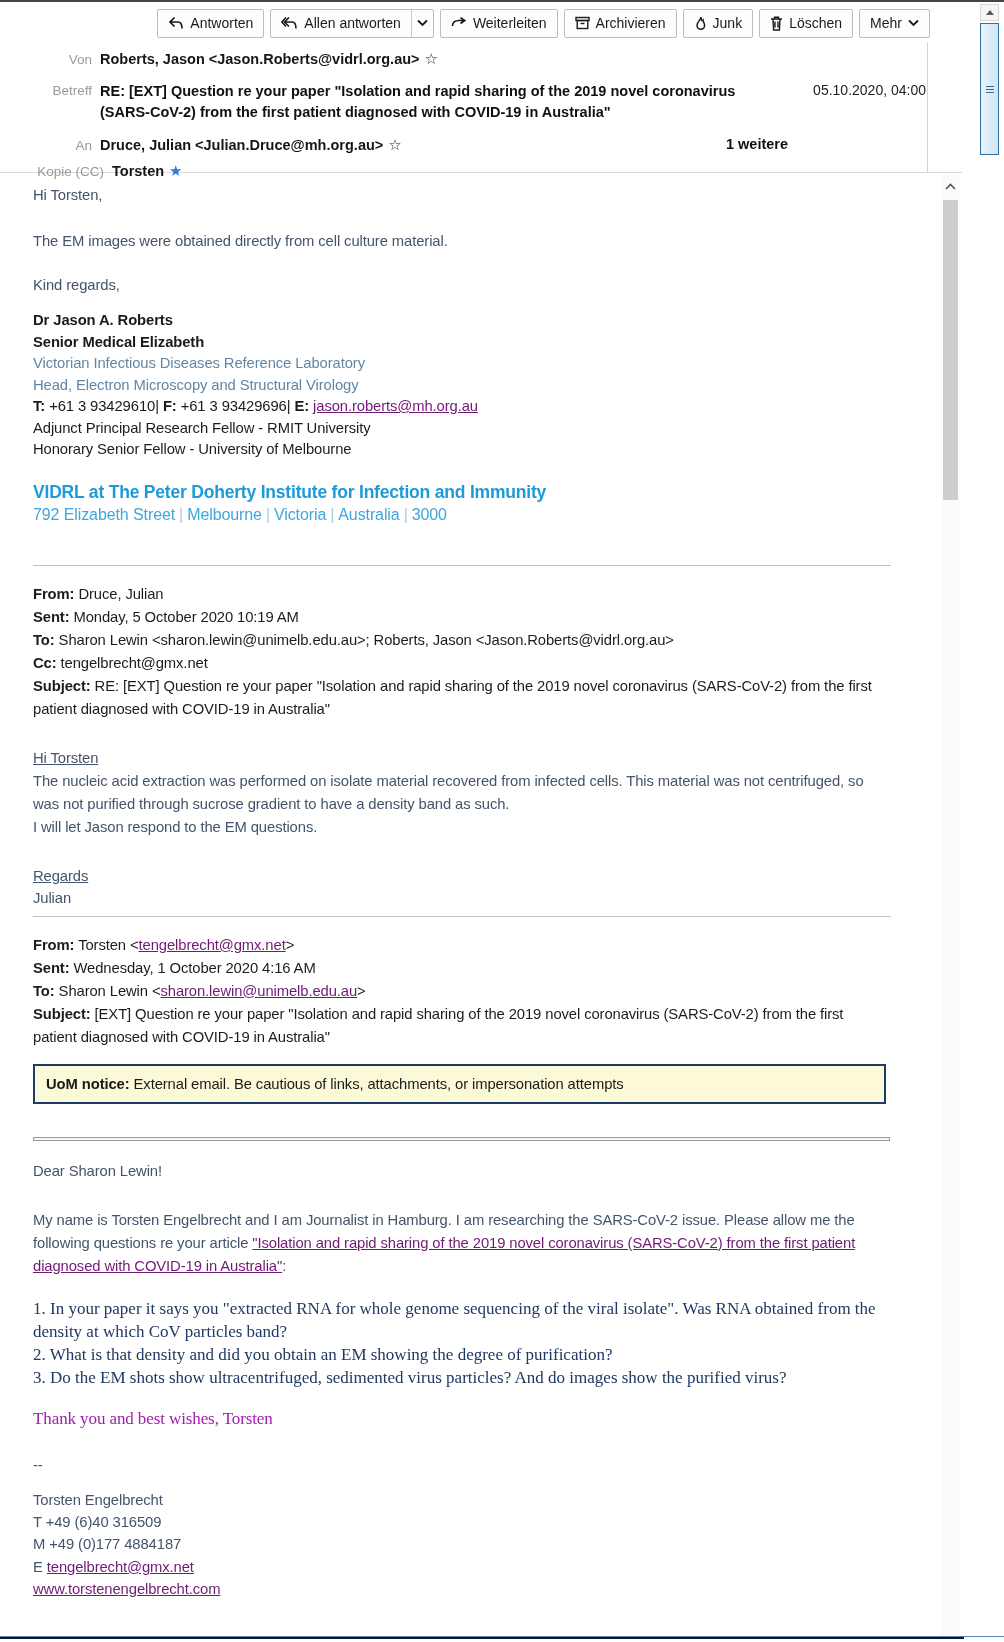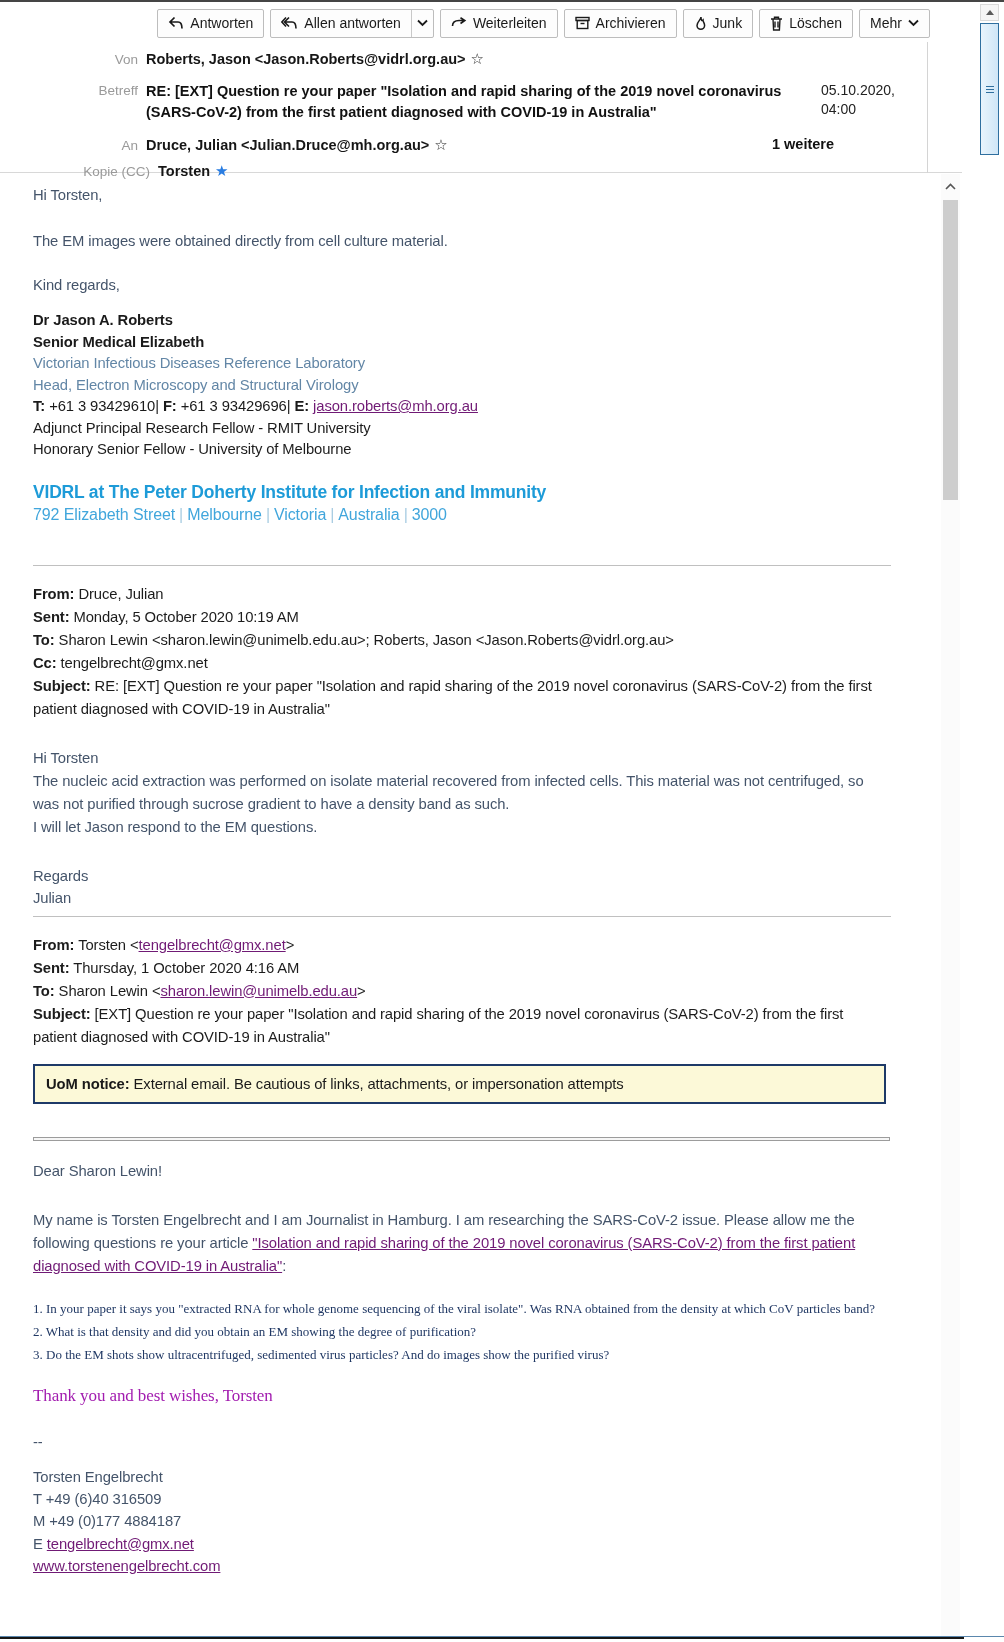--- a/index.html
+++ b/index.html
@@ -18,21 +18,21 @@
   .tb-split { display:flex; border:1px solid #bdbdbd; border-radius:2px; height:29px; background:#fdfdfd; }
   .tb-split .tb-btn { border:none; height:27px; background:transparent; }
   .tb-caret { display:flex; align-items:center; justify-content:center; width:22px; height:27px;
               background:transparent; border:none; border-left:1px solid #c9c9c9; }
   .ic svg { display:block; }
 
   
   .hdr { position:absolute; top:40px; left:0; width:962px; height:131px; background:#fff;
          border-bottom:1px solid #d8d8d8; }
   .hdr-rightedge { position:absolute; top:0; left:927px; width:1px; height:131px; background:#d4d4d4; }
-  .hrow { display:flex; align-items:flex-start;margin-left:46px; }
+  .hrow { display:flex; align-items:flex-start; }
   .hlabel { width:100px; flex:0 0 100px; text-align:right; padding-right:8px;
             color:#9a9a9a; font-size:13.5px; line-height:19px; }
   .hval  { font-size:14.5px; color:#161616; font-weight:600; line-height:19px; }
   .hrow-von { margin-top:8px; }
   .hrow-betreff { margin-top:12px;justify-content:space-between; }
   .hsubject { font-weight:700; max-width:675px; line-height:21px; font-size:14.5px; color:#111; }
   .hdate { margin-left:auto; padding-right:36px; font-size:14px; font-weight:400; color:#222; line-height:19px; }
   .hrow-an { margin-top:13px; position:relative; }
   .hmore { position:absolute; left:726px; top:0; font-weight:700; font-size:14.5px; color:#111; }
   .hrow-cc { margin-top:7px;padding-left:12px; }
@@ -54,34 +54,34 @@
   a.lnk { color:#701a75; text-decoration:underline; cursor:pointer; }
 
   .vidrl-name { margin-top:20px; font-size:17.5px; font-weight:700; color:#1d9bd8; line-height:22px; letter-spacing:-0.2px; }
   .vidrl-addr { margin-top:2px; font-size:16px; color:#41a6dc; line-height:20px; }
   .vidrl-sep { color:#a9cde2; padding:0 4px; }
 
   .hr1 { margin-top:40px; border:none; border-top:1px solid #c0c0c0; height:0; }
   .quoted { margin-top:17px; color:#1c1c1c; line-height:23px; }
   .quoted b { font-weight:700; }
 
-  .p-top26 { margin-top:26px; }
+  .p-top26 { margin-top:26px;text-decoration:underline; }
   .p-top1 { margin-top:1px; }
   .hr2 { margin-top:7px; border:none; border-top:1px solid #c0c0c0; height:0; }
 
   .notice { margin-top:15px; width:853px; border:2px solid #1e3a68; background:#fcf9d8;
             padding:8px 11px; color:#1a1a1a; font-size:14.8px; line-height:20px; }
   .notice b { font-weight:700; }
 
   .hr3 { margin-top:33px; width:857px; height:4px; border:1px solid #9c9c9c; background:#f6f6f6; }
 
   .p-dear { margin-top:19px; }
   .p-intro { margin-top:27px; line-height:23px; }
 
-  .serif { margin-top:19px; font-family:"Liberation Serif", serif; font-size:13px;
+  .serif { margin-top:19px; font-family:"Liberation Serif", serif; font-size:17px;
            letter-spacing:0; color:#203864; line-height:23px; }
   .serif-thanks { margin-top:18px; font-family:"Liberation Serif", serif; font-size:17px; color:#a21caf; line-height:23px; }
 
   .p-dashes { margin-top:24px; }
   .sig2 { margin-top:13px; line-height:22.4px; }
 
   
   .inner-sb { position:absolute; top:172px; left:941px; width:19px; height:1462px; background:#fbfbfb; }
   .inner-sb-up { position:absolute; top:4px; left:0; width:19px; height:16px; display:flex;
                  align-items:center; justify-content:center; color:#555; }
@@ -246,21 +246,21 @@
     <p class="navy p-top1" style="line-height:23px">The nucleic acid extraction was performed on isolate material recovered from infected cells.  This material was not centrifuged, so was not purified through sucrose gradient to have a density band as such.</p>
     <p class="navy" style="line-height:23px">I will let Jason respond to the EM questions.</p>
 
     <p class="navy p-top26">Regards</p>
     <p class="navy">Julian</p>
 
     <hr class="hr2">
 
     <div class="quoted">
       <div><b>From:</b><span> Torsten &lt;</span><a class="lnk">tengelbrecht@gmx.net</a><span>&gt;</span></div>
-      <div><b>Sent:</b><span> Thursday, 1 October 2020 4:16 AM</span></div>
+      <div><b>Sent:</b><span> Wednesday, 1 October 2020 4:16 AM</span></div>
       <div><b>To:</b><span> Sharon Lewin &lt;</span><a class="lnk">sharon.lewin@unimelb.edu.au</a><span>&gt;</span></div>
       <div><b>Subject:</b><span> [EXT] Question re your paper "Isolation and rapid sharing of the 2019 novel coronavirus (SARS-CoV-2) from the first patient diagnosed with COVID-19 in Australia"</span></div>
     </div>
 
     <div class="notice">
       <b>UoM notice:</b><span> External email. Be cautious of links, attachments, or impersonation attempts</span>
     </div>
 
     <div class="hr3"></div>
 

